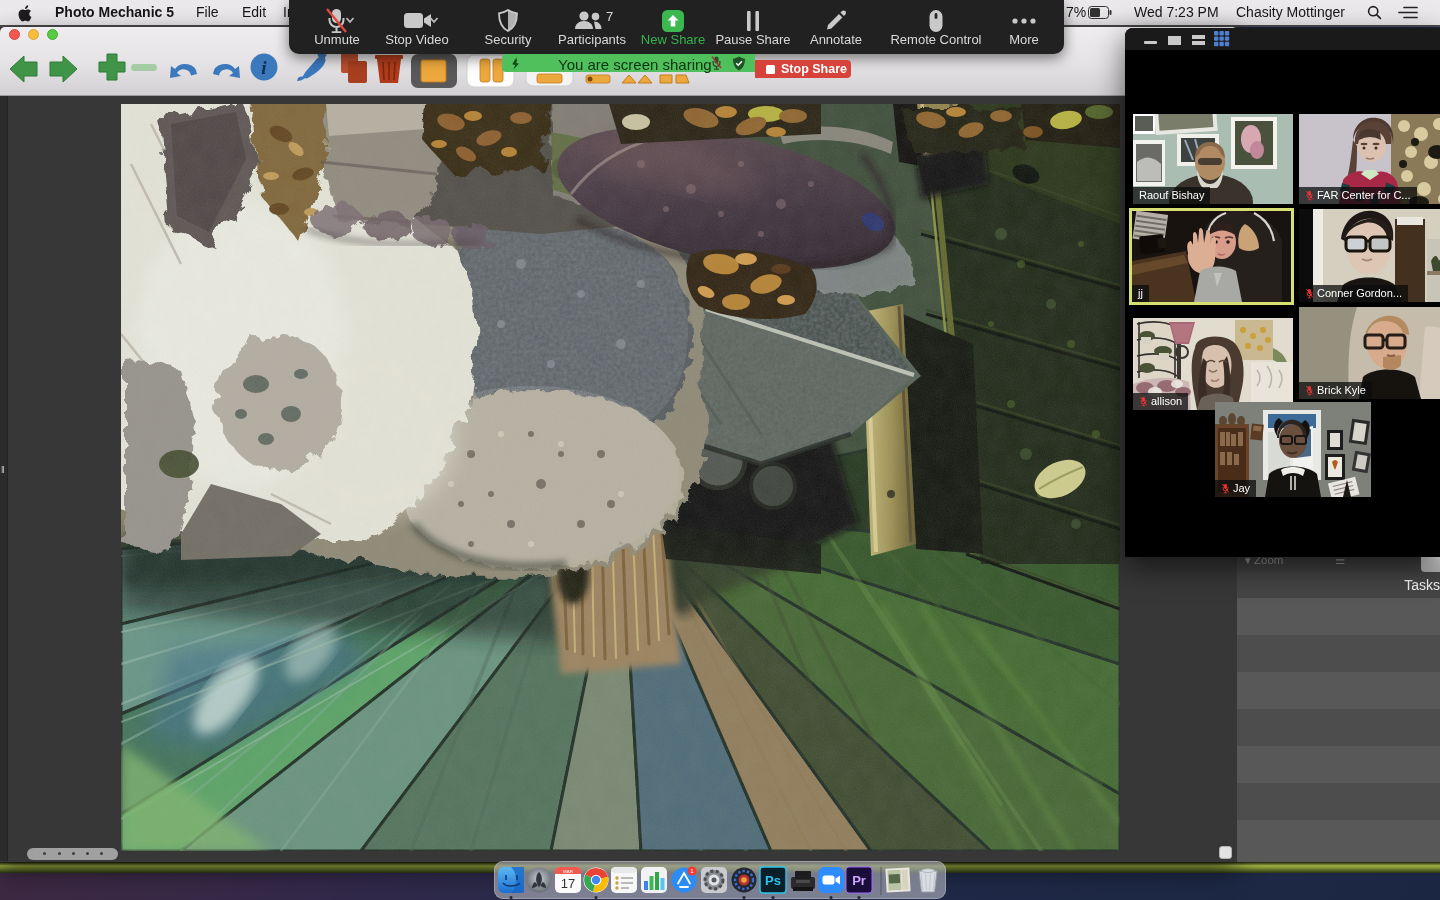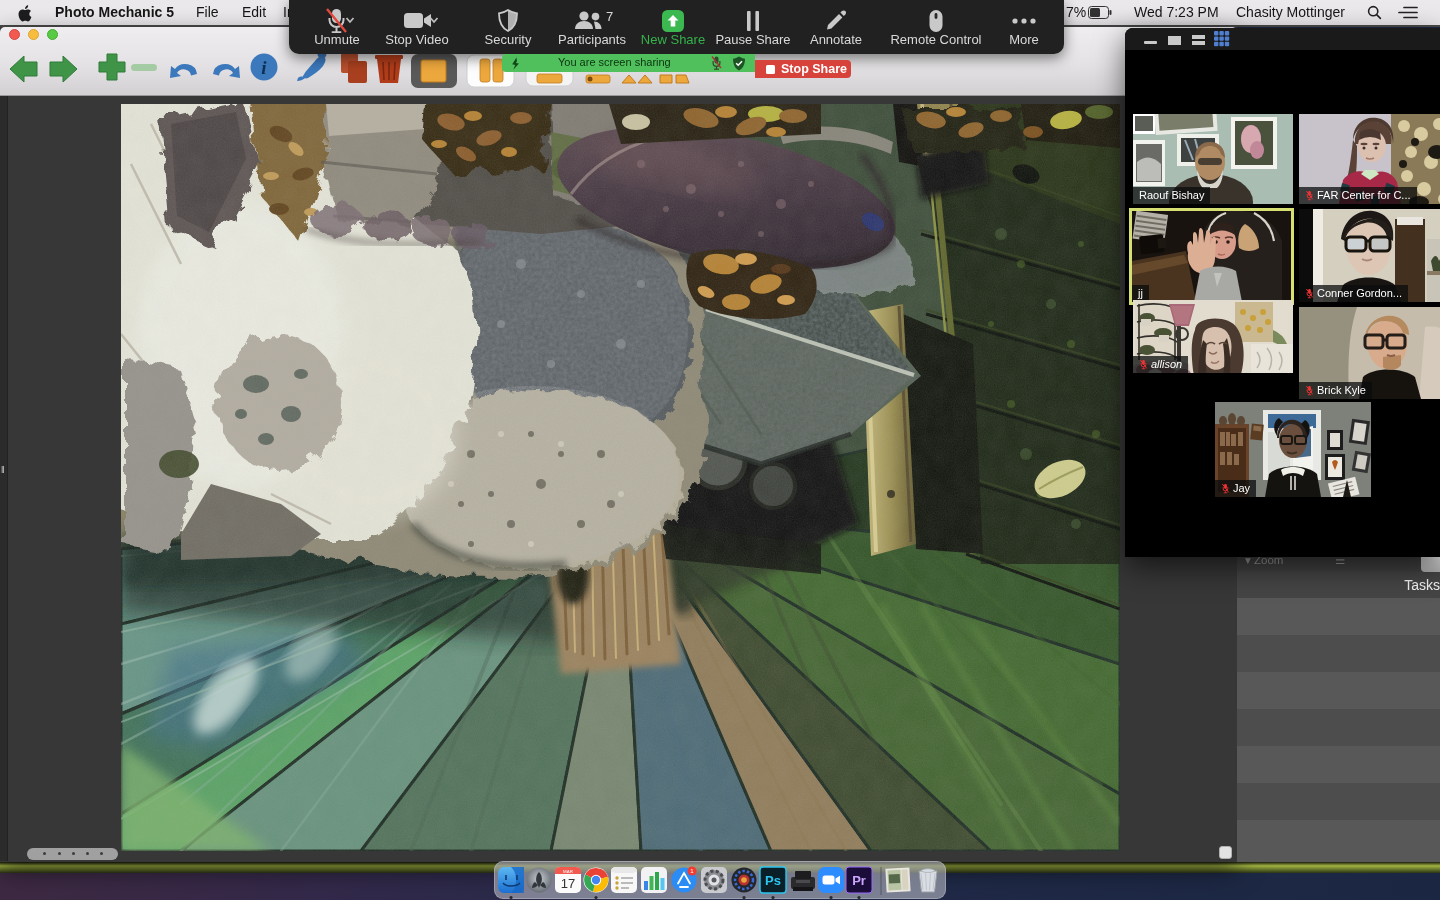--- a/index.html
+++ b/index.html
@@ -29,21 +29,21 @@
 #gallery{position:absolute;left:1125px;top:28px;width:315px;height:529px;background:#000;border-radius:8px 0 0 0;box-shadow:0 10px 30px rgba(0,0,0,.6);}
 #galbar{position:absolute;left:0;top:0;width:315px;height:22px;background:#1a1a1a;border-radius:8px 0 0 0;}
 .tile{position:absolute;overflow:hidden;background:#111;}
 .nametag{position:absolute;left:0;bottom:0;background:rgba(10,12,12,.75);color:#fff;font-size:11px;line-height:17px;padding:0 6px;white-space:nowrap;display:flex;align-items:center;gap:3px;}
 
 #ztoolbar{position:absolute;left:289px;top:0;width:775px;height:54px;background:#212121;border-radius:0 0 10px 10px;box-shadow:0 4px 14px rgba(0,0,0,.5);}
 .zbtn{position:absolute;top:0;height:54px;color:#d9d9d9;font-size:13px;text-align:center;}
 .zbtn .lbl{position:absolute;bottom:7px;width:100%;}
 .zbtn svg{position:absolute;top:8px;left:50%;transform:translateX(-50%);}
 
-#sharebar{position:absolute;left:502px;top:54px;width:253px;height:18px;background:#50c05c;border-radius:4px 0 0 4px;color:#0c3311;font-size:11px;}
+#sharebar{position:absolute;left:502px;top:54px;width:253px;height:18px;background:#50c05c;border-radius:4px 0 0 4px;color:#0c3311;font-size:15px;}
 #stopshare{position:absolute;left:755px;top:60px;width:96px;height:18px;background:#d7433b;border-radius:0 4px 4px 0;color:#fff;font-size:12.5px;font-weight:bold;}
 
 #dock{position:absolute;left:494px;top:861px;width:452px;height:38px;background:rgba(188,190,200,.58);border:1px solid rgba(255,255,255,.25);border-radius:9px;text-align:right;}
 </style></head>
 <body>
 <div id="screen">
   <div id="wall"></div>
   <div id="wallgreen"></div>
 
   <div id="menubar">
@@ -672,21 +672,21 @@
       <div class="nametag"><svg width="9" height="11" viewBox="0 0 13 14">
             <g fill="#e33">
               <rect x="4.5" y="0.5" width="4" height="7" rx="2"></rect>
               <path d="M2.5 5 v2 a4 4 0 0 0 8 0 v-2 h-1.2 v2 a2.8 2.8 0 0 1-5.6 0 v-2 z"></path>
               <rect x="5.9" y="11" width="1.2" height="2"></rect>
               <rect x="4" y="12.6" width="5" height="1.2"></rect>
             </g>
             <line x1="2" y1="0.5" x2="11" y2="12.5" stroke="#e33" stroke-width="1.4"></line>
           </svg>Conner Gordon...</div>
     </div>
-    <div class="tile" style="left:8px;top:272px;width:160px;height:73px;font-style:italic;">
+    <div class="tile" style="left:8px;top:290px;width:160px;height:92px;">
       <svg width="160" height="92" viewBox="0 0 160 92">
         <rect width="160" height="92" fill="#e2dccf"></rect>
         <path d="M2 4 C20 0 38 2 46 8 L46 60 L2 62 z" fill="#ddd6c6"></path>
         <g stroke="#32302c" stroke-width="1.6" fill="none">
             <path d="M4 6 C20 2 36 4 44 10 M4 22 C20 18 36 20 44 26 M4 38 C20 34 36 36 44 42 M4 54 C20 50 36 52 44 58"></path>
             <line x1="6" y1="4" x2="6" y2="60"></line>
             <line x1="42" y1="8" x2="42" y2="60"></line>
           </g>
         <g fill="#4a5236">
             <ellipse cx="14" cy="18" rx="8" ry="5"></ellipse>

